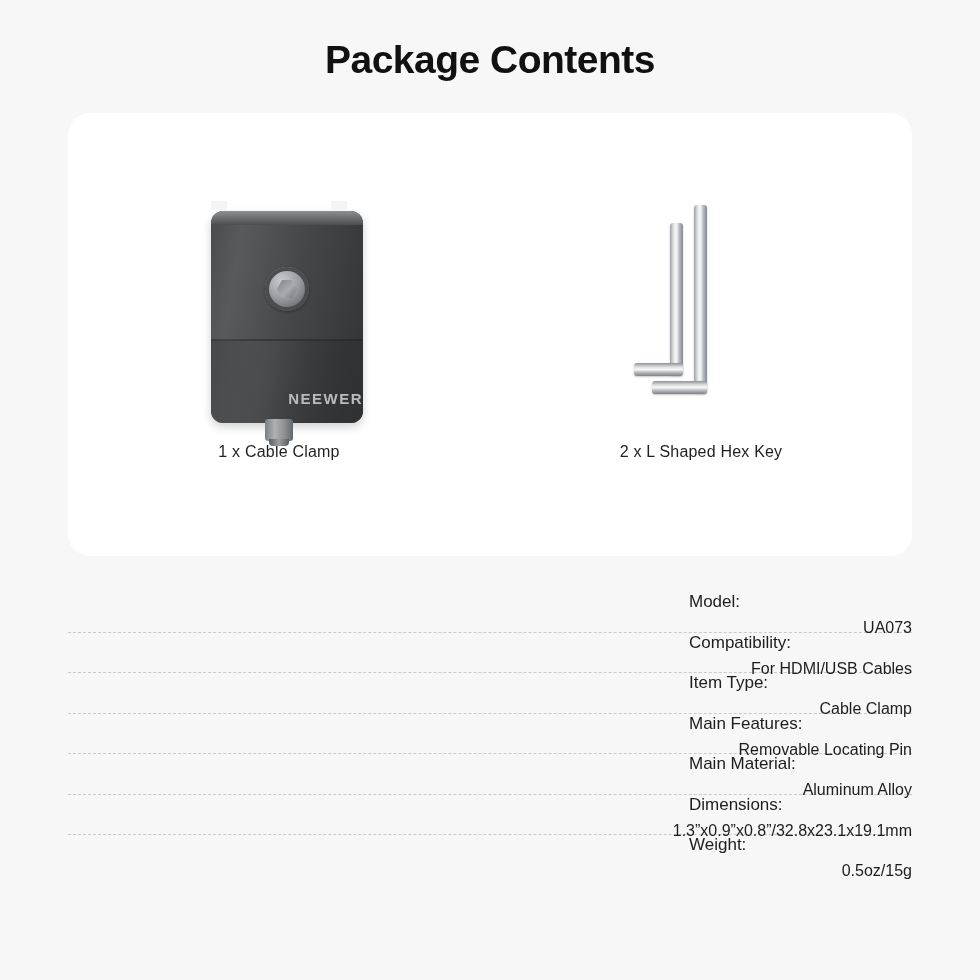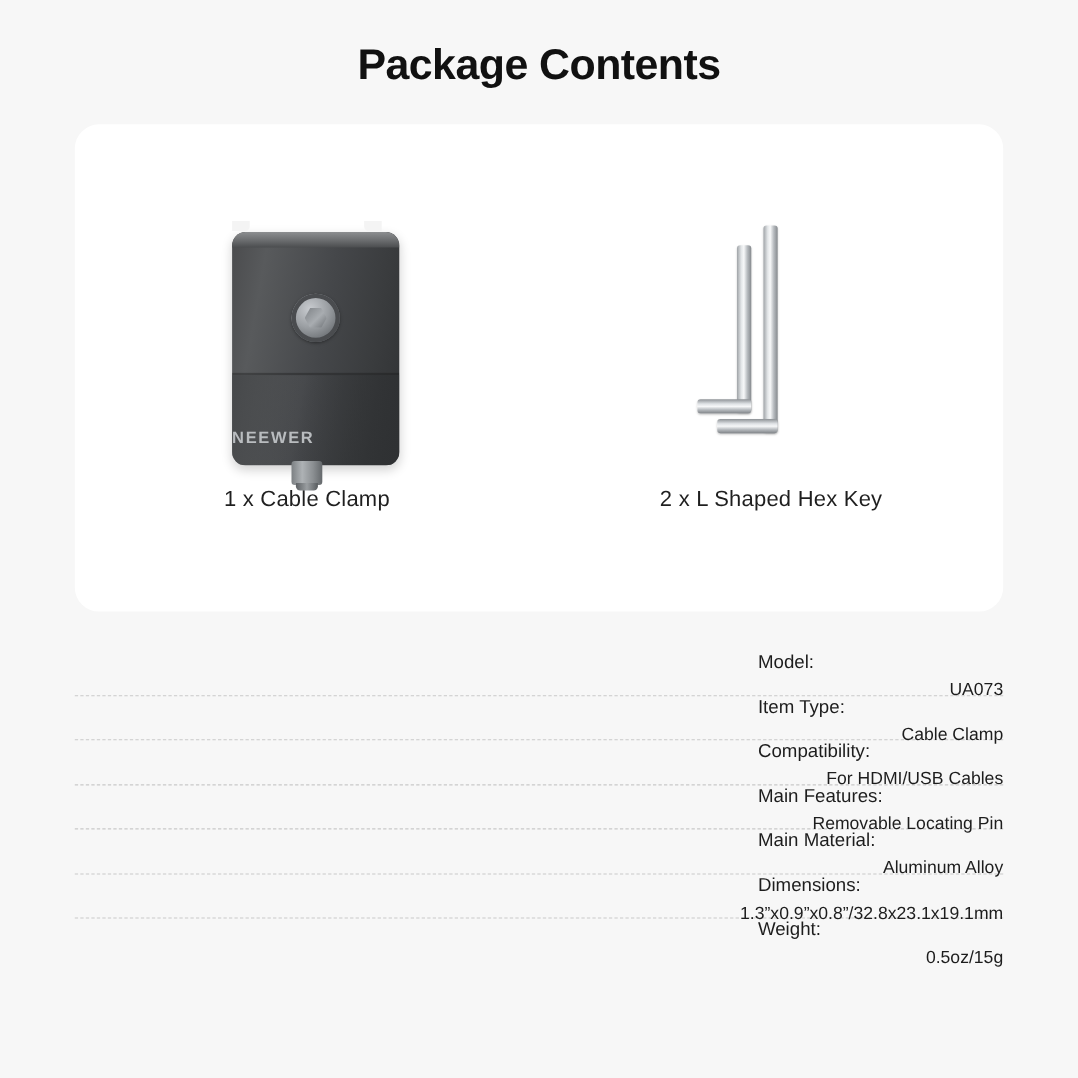--- a/index.html
+++ b/index.html
@@ -53,21 +53,21 @@
     display: flex;
     flex-direction: column;
     align-items: center;
   }
   .item-figure {
     height: 330px;
     width: 100%;
     position: relative;
   }
   .item-caption {
-    font-size: 20px;
+    font-size: 16px;
     color: #1f1f1f;
     letter-spacing: 0.2px;
   }
 
   
   .clamp-wrap {
     position: absolute;
     left: 50%;
     top: 88px;
     transform: translateX(-50%);
@@ -138,21 +138,21 @@
     width: 20px; height: 18px;
     border-radius: 3px;
     background: linear-gradient(135deg, #7e8286, #a9adb1 55%, #6d7175);
     clip-path: polygon(25% 0%, 75% 0%, 100% 50%, 75% 100%, 25% 100%, 0% 50%);
   }
   .clamp-brand {
     position: absolute;
     left: 0;
     bottom: 16px;
     width: 100%;
-    text-align: left;
+    text-align: right;
     font-size: 15px;
     font-weight: bold;
     letter-spacing: 1.5px;
     color: #b9bcbf;
     font-family: "Liberation Sans", sans-serif;
   }
   .clamp-pin {
     position: absolute;
     left: 50%;
     transform: translateX(-50%);
@@ -278,28 +278,28 @@
 
     </div>
   </div>
 
   <div class="specs">
     <div class="spec-row">
       <div class="spec-key">Model:</div>
       <div class="spec-val">UA073</div>
     </div>
     <div class="spec-row">
+      <div class="spec-key">Compatibility:</div>
+      <div class="spec-val"> For HDMI/USB Cables</div>
+    </div>
+    <div class="spec-row">
       <div class="spec-key">Item Type:</div>
       <div class="spec-val">Cable Clamp</div>
     </div>
     <div class="spec-row">
-      <div class="spec-key">Compatibility:</div>
-      <div class="spec-val"> For HDMI/USB Cables</div>
-    </div>
-    <div class="spec-row">
       <div class="spec-key">Main Features:</div>
       <div class="spec-val">Removable Locating Pin</div>
     </div>
     <div class="spec-row">
       <div class="spec-key">Main Material:</div>
       <div class="spec-val">Aluminum Alloy</div>
     </div>
     <div class="spec-row">
       <div class="spec-key">Dimensions:</div>
       <div class="spec-val">1.3”x0.9”x0.8”/32.8x23.1x19.1mm</div>

